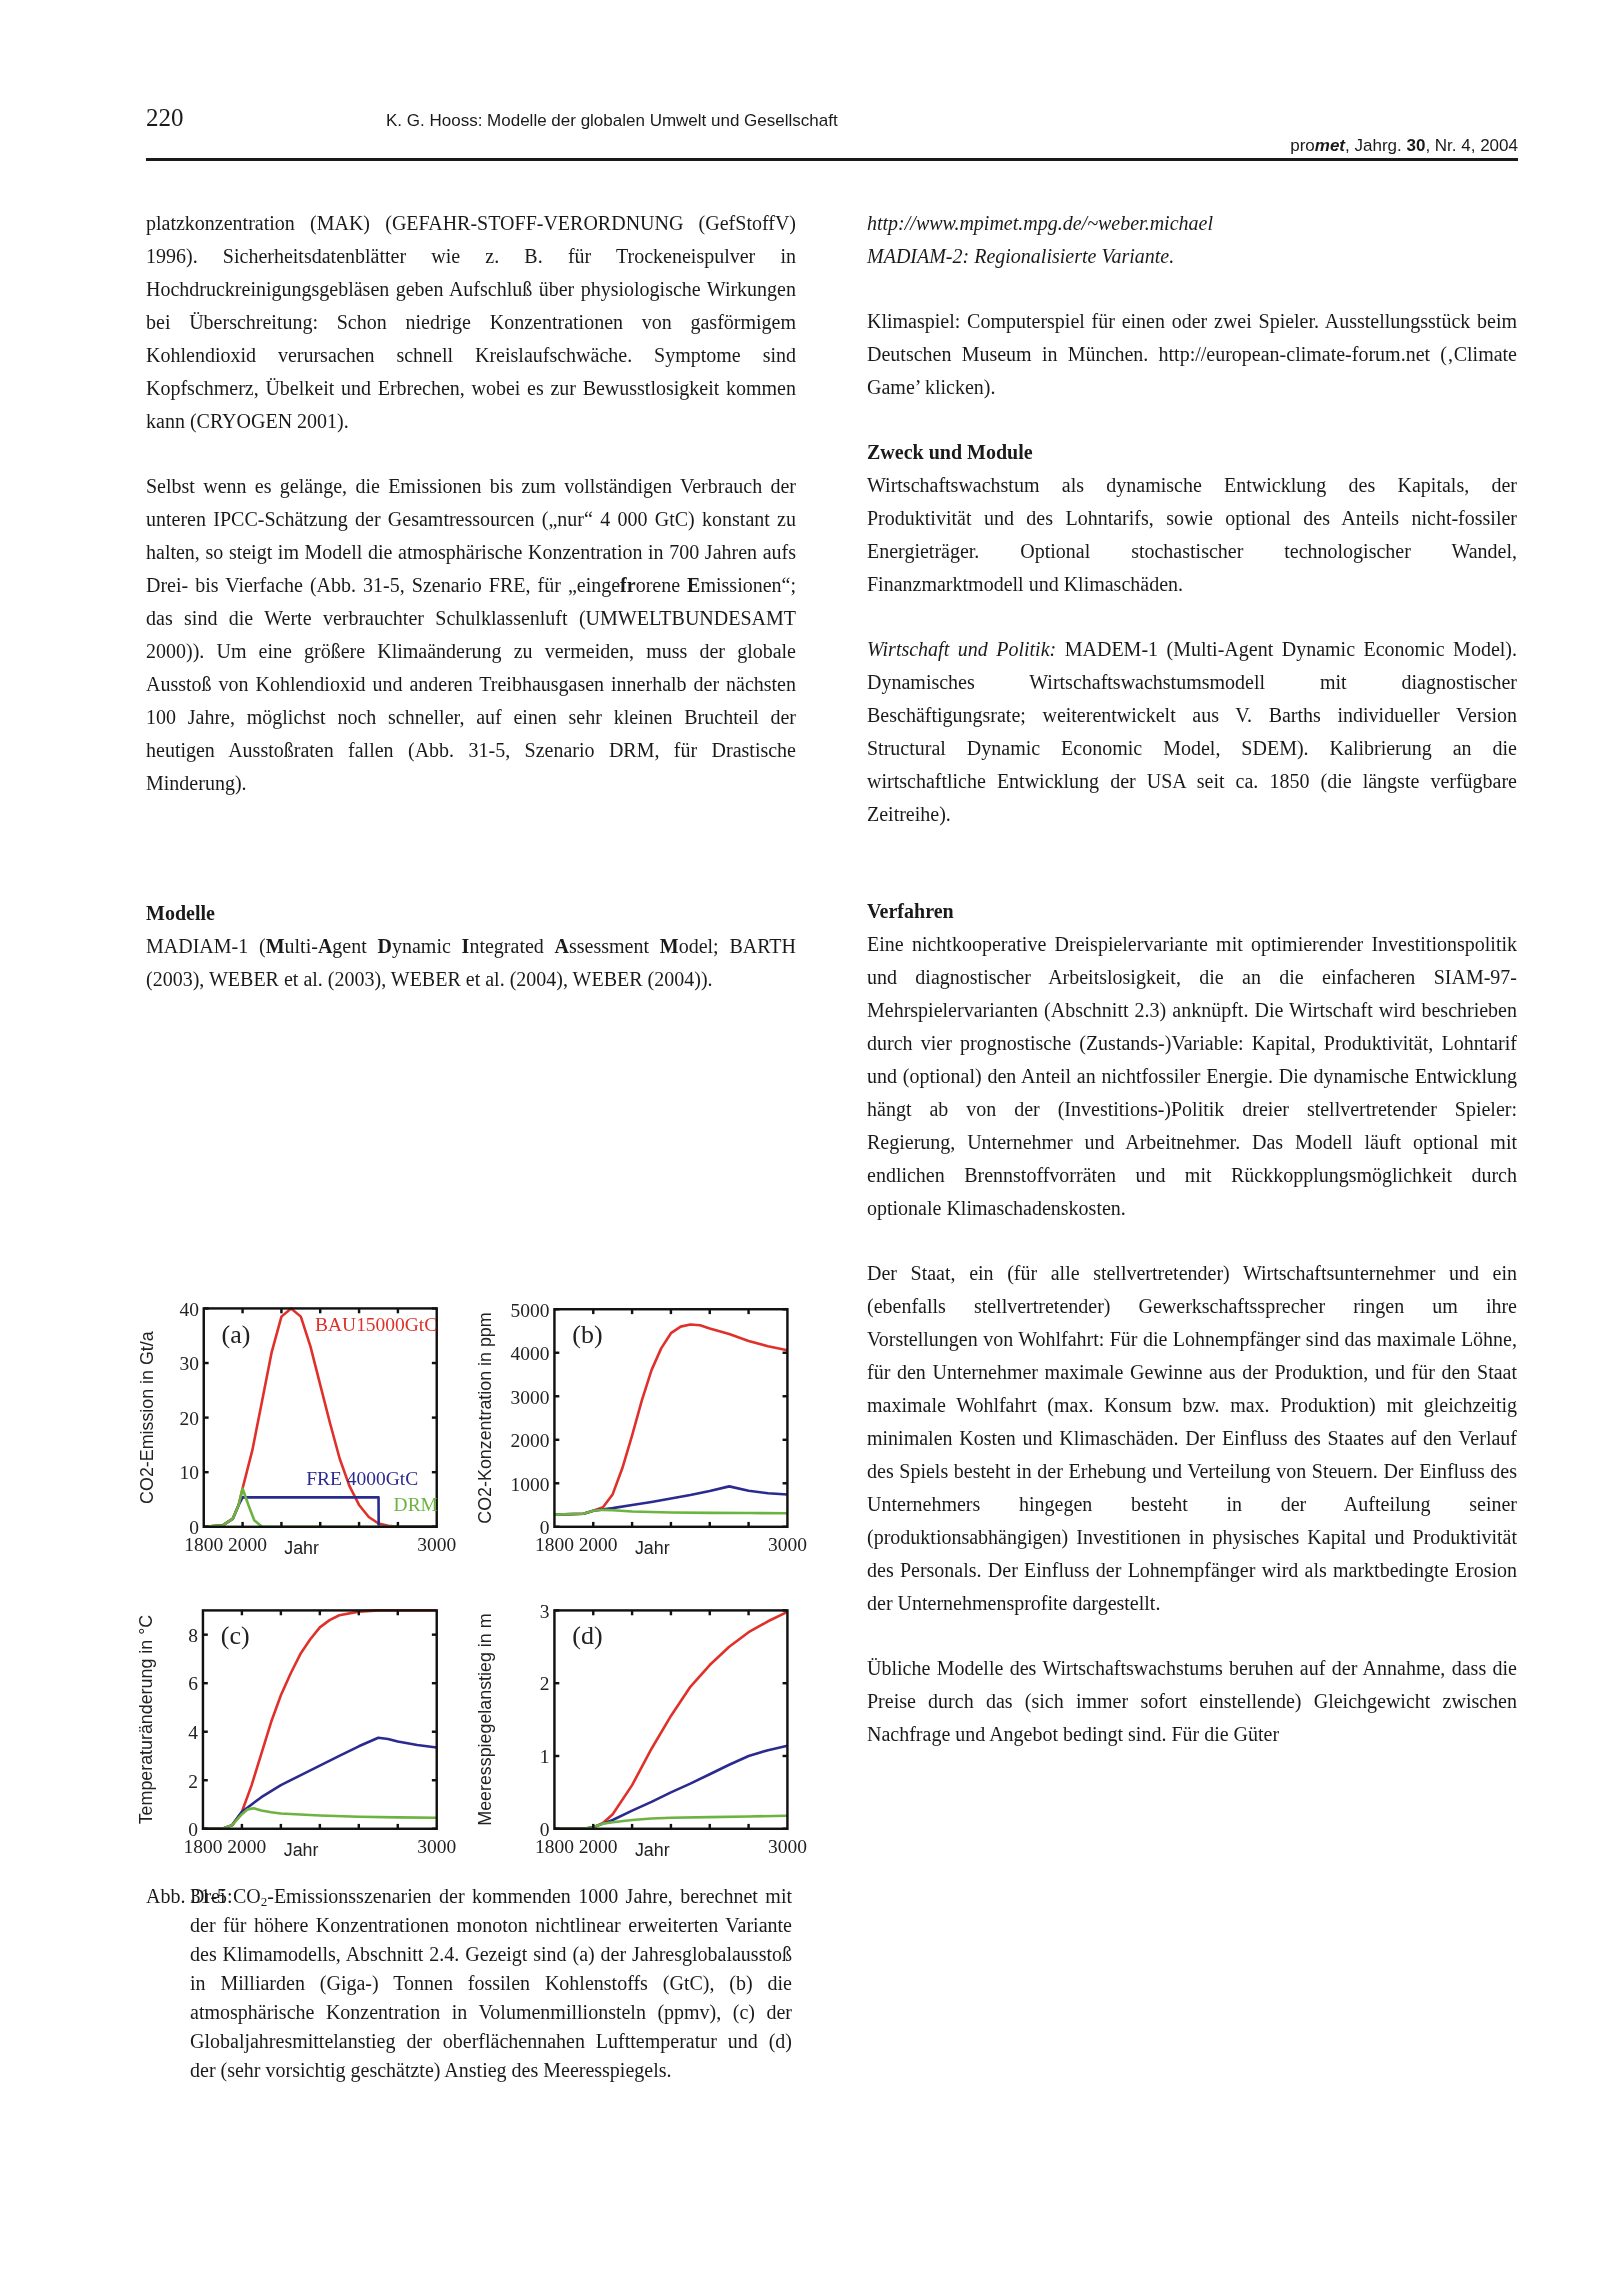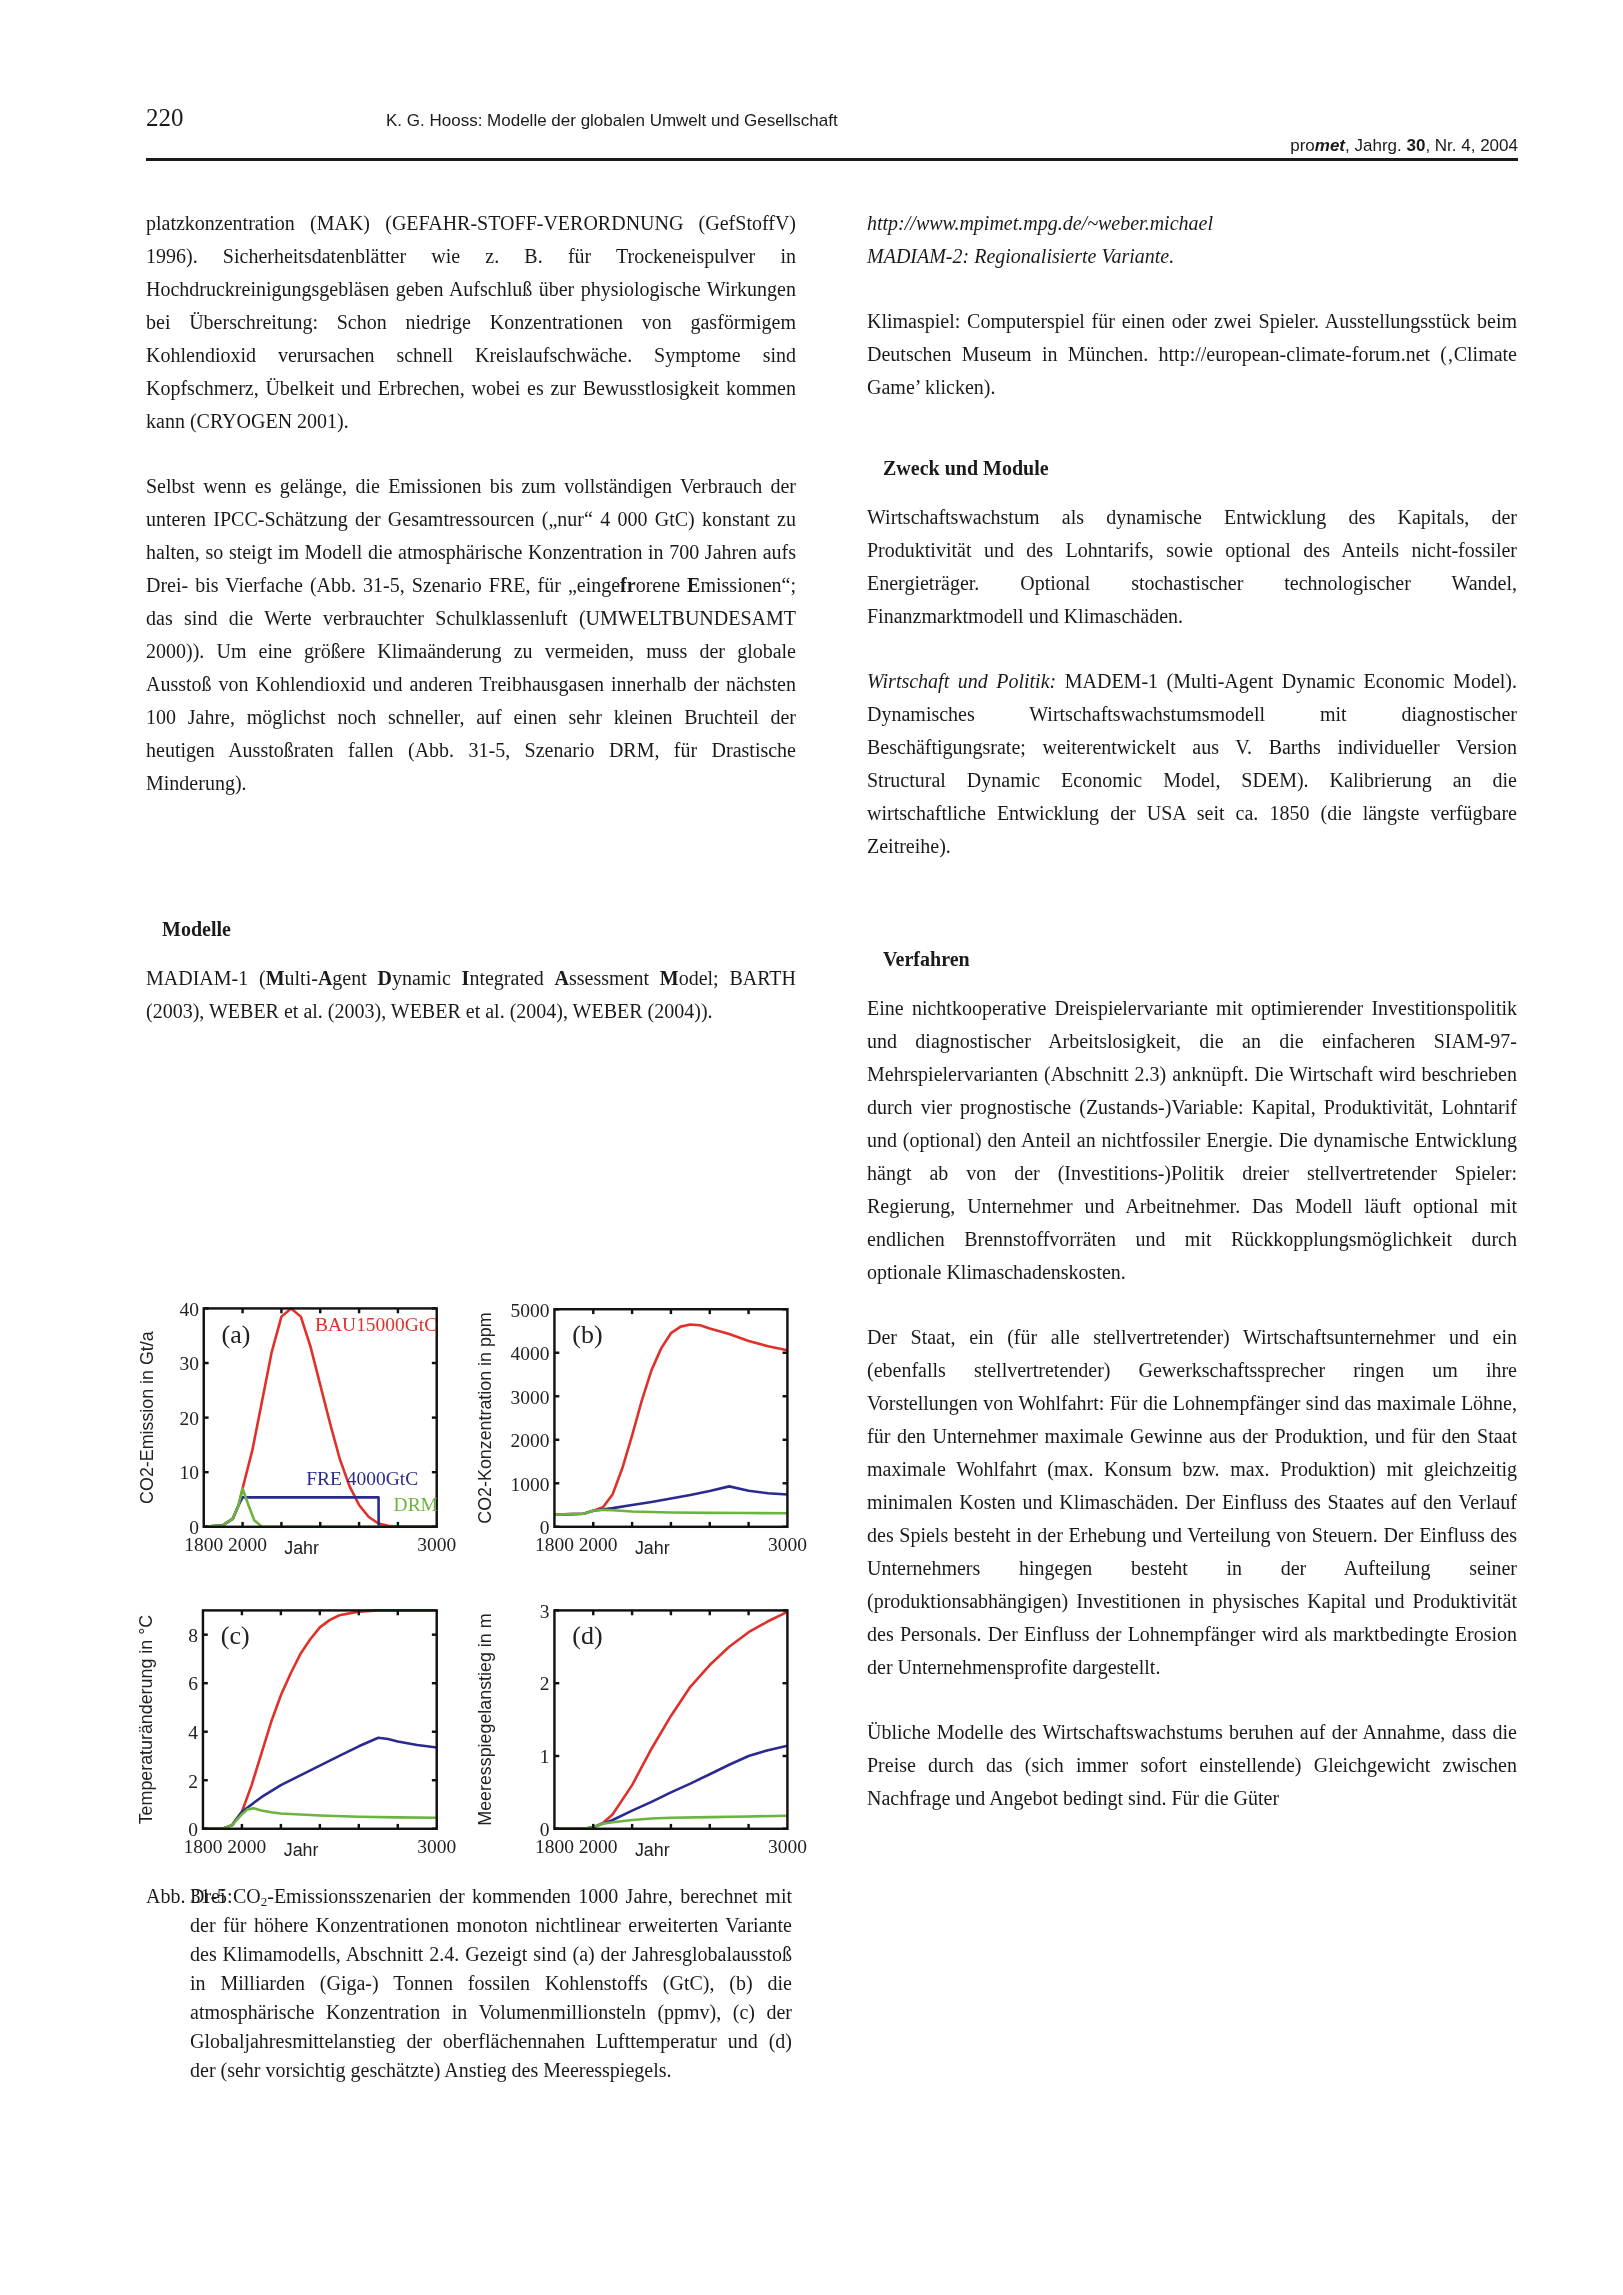--- a/index.html
+++ b/index.html
@@ -12,21 +12,21 @@
   #running-title { position:absolute; left:240px; top:6.5px; font-size:17px; }
   #journal { position:absolute; right:0; top:6.5px; font-size:17px;margin-top:25px; }
   #header-rule { position:absolute; left:146px; top:158px; width:1372px; height:3.2px; background:#1a1a1a; }
 
   .col { position:absolute; font-size:20px; line-height:33px; text-align:justify; }
   #col-left { left:146px; top:207px; width:650px; }
   #col-right { left:867px; top:207px; width:650px; }
   .para { margin:0; }
   .gap { height:32px; }
   .gap2 { height:65px; }
-  .h-bold { font-weight:bold; margin:16px; }
+  .h-bold { font-weight:bold; margin:0; }
   .h-section { font-weight:bold; margin:0; }
   b { font-weight:bold; }
   .plain { text-align:left;font-style:italic; }
 
   #figure { position:absolute; left:138px; top:1283px; width:690px; height:585px; }
   #figure svg text { font-family: "Liberation Serif", "DejaVu Serif", serif; }
   #figure svg .sanslbl { font-family: "Liberation Sans", "DejaVu Sans", sans-serif; }
 
   #caption { position:absolute; left:146px; top:1882px; width:646px; font-size:20px; line-height:29px; }
   #caption-label { position:absolute; left:0; top:0; }

